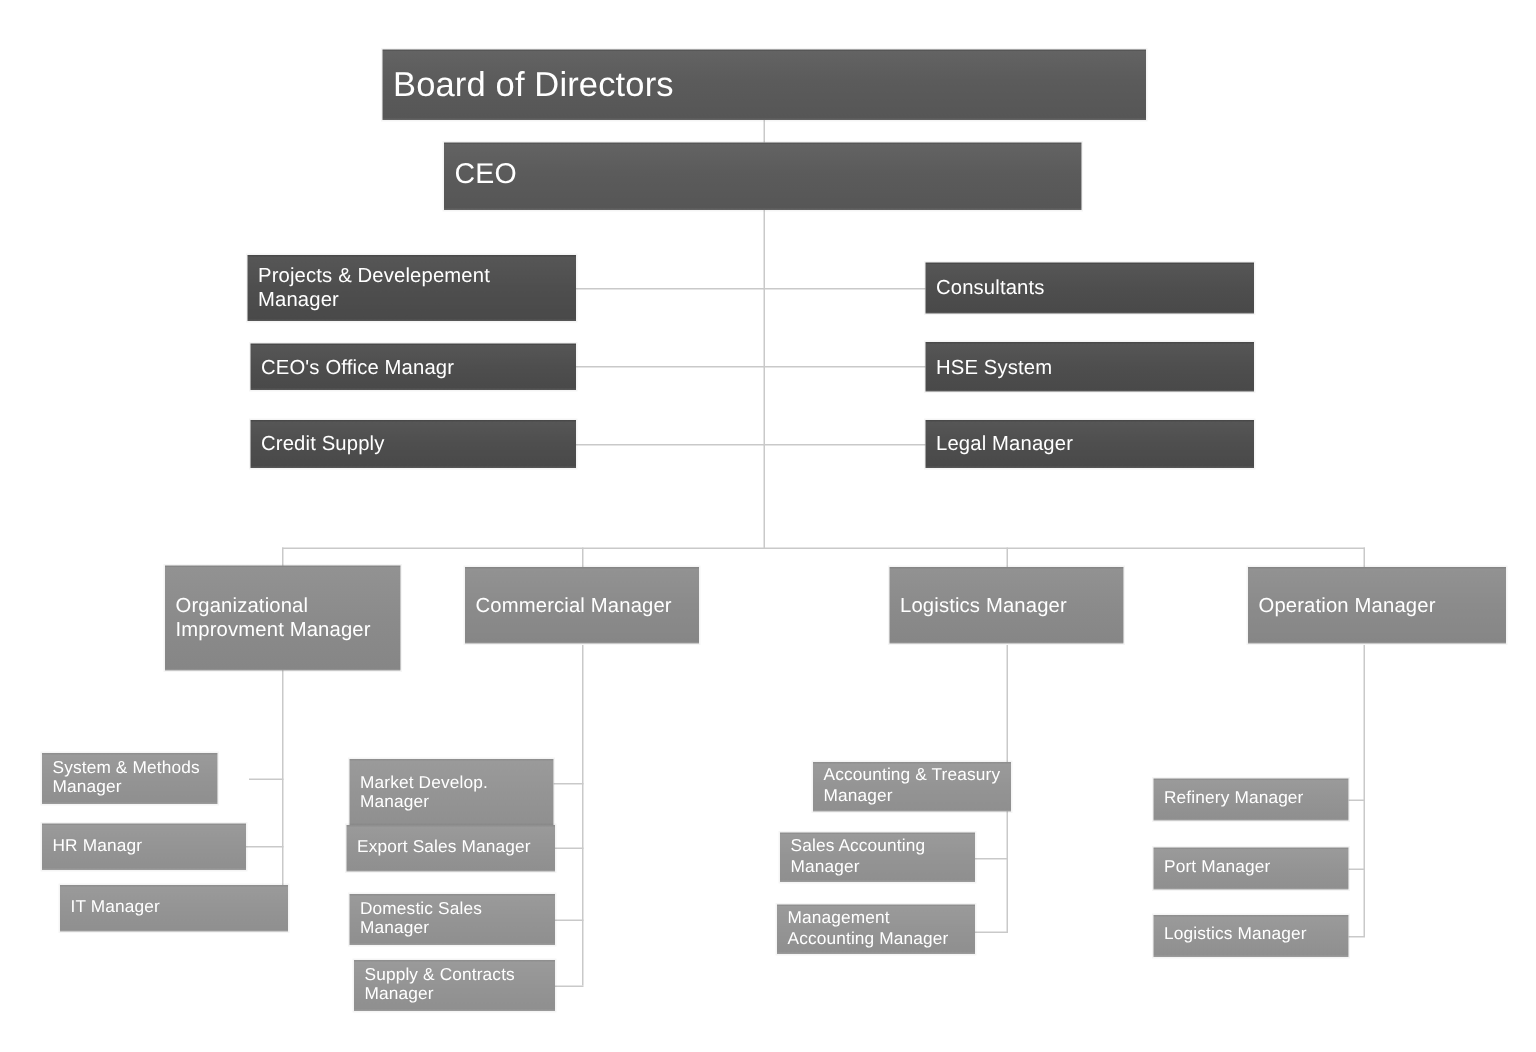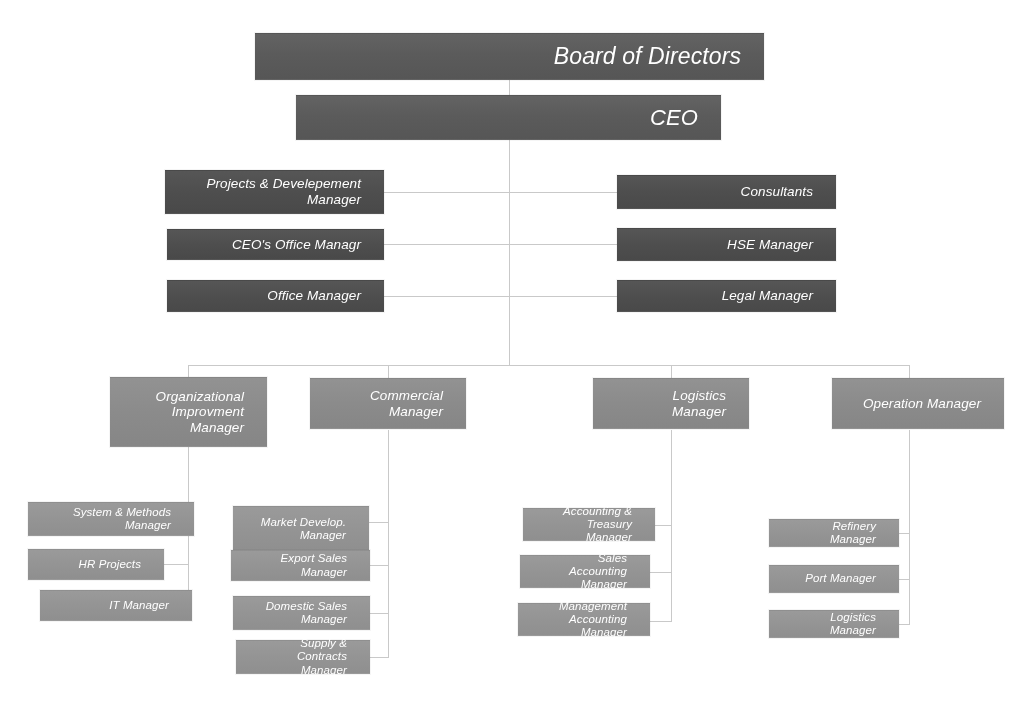--- a/index.html
+++ b/index.html
@@ -16,28 +16,27 @@
   .ln.v{width:1px;}
   .ln.h{height:1px;}
 
   
   .node{
     position:absolute;
     box-sizing:border-box;
     display:flex;
     align-items:center;
     justify-content:center;
-    text-align:right;
+    text-align:left;
     color:#ffffff;
     line-height:1.16;
     letter-spacing:.1px;
-    padding:2px 22px;
+    padding:2px 6px;
     border:1px solid rgba(255,255,255,0);
     box-shadow:0 0 0 1px rgba(0,0,0,0.04);
-    font-style:italic;
   }
   .node span{display:block;width:100%;}
 
   
   .tone-exec{
     background:linear-gradient(180deg,#636363 0%,#5b5b5b 45%,#565656 100%);
   }
   
   .tone-staff{
     background:linear-gradient(180deg,#565656 0%,#4e4e4e 50%,#494949 100%);
@@ -45,21 +44,21 @@
   
   .tone-mgr{
     background:linear-gradient(180deg,#929292 0%,#8b8b8b 50%,#868686 100%);
   }
   
   .tone-leaf{
     background:linear-gradient(180deg,#9a9a9a 0%,#949494 50%,#8f8f8f 100%);
   }
 
   .fs-xl{font-size:23px;}
-  .fs-lg{font-size:22px;}
+  .fs-lg{font-size:19px;}
   .fs-md{font-size:13.5px;}
   .fs-xs{font-size:11.5px;}
 </style>
 </head>
 <body>
 
 <div id="chart">
 
   <div class="ln v" style="left:509px;top:80px;height:15px;"></div>
 
@@ -108,70 +107,70 @@
     <span>CEO</span>
   </div>
 
   <div class="node tone-staff fs-md" style="left:165px;top:170px;width:219px;height:44px;">
     <span>Projects &amp; Develepement Manager</span>
   </div>
   <div class="node tone-staff fs-md" style="left:167px;top:229px;width:217px;height:31px;">
     <span>CEO's Office Managr</span>
   </div>
   <div class="node tone-staff fs-md" style="left:167px;top:280px;width:217px;height:32px;">
-    <span>Office Manager</span>
+    <span>Credit Supply</span>
   </div>
 
   <div class="node tone-staff fs-md" style="left:617px;top:175px;width:219px;height:34px;">
     <span>Consultants</span>
   </div>
   <div class="node tone-staff fs-md" style="left:617px;top:228px;width:219px;height:33px;">
-    <span>HSE Manager</span>
+    <span>HSE System</span>
   </div>
   <div class="node tone-staff fs-md" style="left:617px;top:280px;width:219px;height:32px;">
     <span>Legal Manager</span>
   </div>
 
   <div class="node tone-mgr fs-md" style="left:110px;top:377px;width:157px;height:70px;">
     <span>Organizational Improvment Manager</span>
   </div>
   <div class="node tone-mgr fs-md" style="left:310px;top:378px;width:156px;height:51px;">
     <span>Commercial Manager</span>
   </div>
   <div class="node tone-mgr fs-md" style="left:593px;top:378px;width:156px;height:51px;">
     <span>Logistics Manager</span>
   </div>
   <div class="node tone-mgr fs-md" style="left:832px;top:378px;width:172px;height:51px;">
     <span>Operation Manager</span>
   </div>
 
-  <div class="node tone-leaf fs-xs" style="left:28px;top:502px;width:166px;height:34px;">
+  <div class="node tone-leaf fs-xs" style="left:28px;top:502px;width:117px;height:34px;">
     <span>System &amp; Methods Manager</span>
   </div>
   <div class="node tone-leaf fs-xs" style="left:28px;top:549px;width:136px;height:31px;">
-    <span>HR Projects</span>
+    <span>HR Managr</span>
   </div>
   <div class="node tone-leaf fs-xs" style="left:40px;top:590px;width:152px;height:31px;">
     <span>IT Manager</span>
   </div>
 
   <div class="node tone-leaf fs-xs" style="left:233px;top:506px;width:136px;height:46px;">
     <span>Market Develop. Manager</span>
   </div>
   <div class="node tone-leaf fs-xs" style="left:231px;top:550px;width:139px;height:31px;">
     <span>Export Sales Manager</span>
   </div>
   <div class="node tone-leaf fs-xs" style="left:233px;top:596px;width:137px;height:34px;">
     <span>Domestic Sales Manager</span>
   </div>
   <div class="node tone-leaf fs-xs" style="left:236px;top:640px;width:134px;height:34px;">
     <span>Supply &amp; Contracts Manager</span>
   </div>
 
-  <div class="node tone-leaf fs-xs" style="left:523px;top:508px;width:132px;height:33px;">
+  <div class="node tone-leaf fs-xs" style="left:542px;top:508px;width:132px;height:33px;">
     <span>Accounting &amp; Treasury Manager</span>
   </div>
   <div class="node tone-leaf fs-xs" style="left:520px;top:555px;width:130px;height:33px;">
     <span>Sales Accounting Manager</span>
   </div>
   <div class="node tone-leaf fs-xs" style="left:769px;top:519px;width:130px;height:28px;">
     <span>Refinery Manager</span>
   </div>
 
   <div class="node tone-leaf fs-xs" style="left:518px;top:603px;width:132px;height:33px;">

